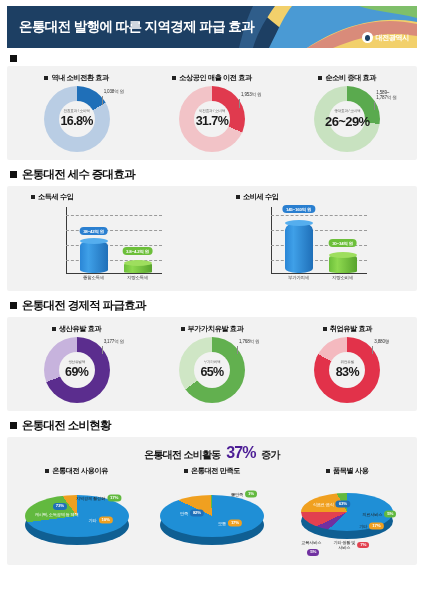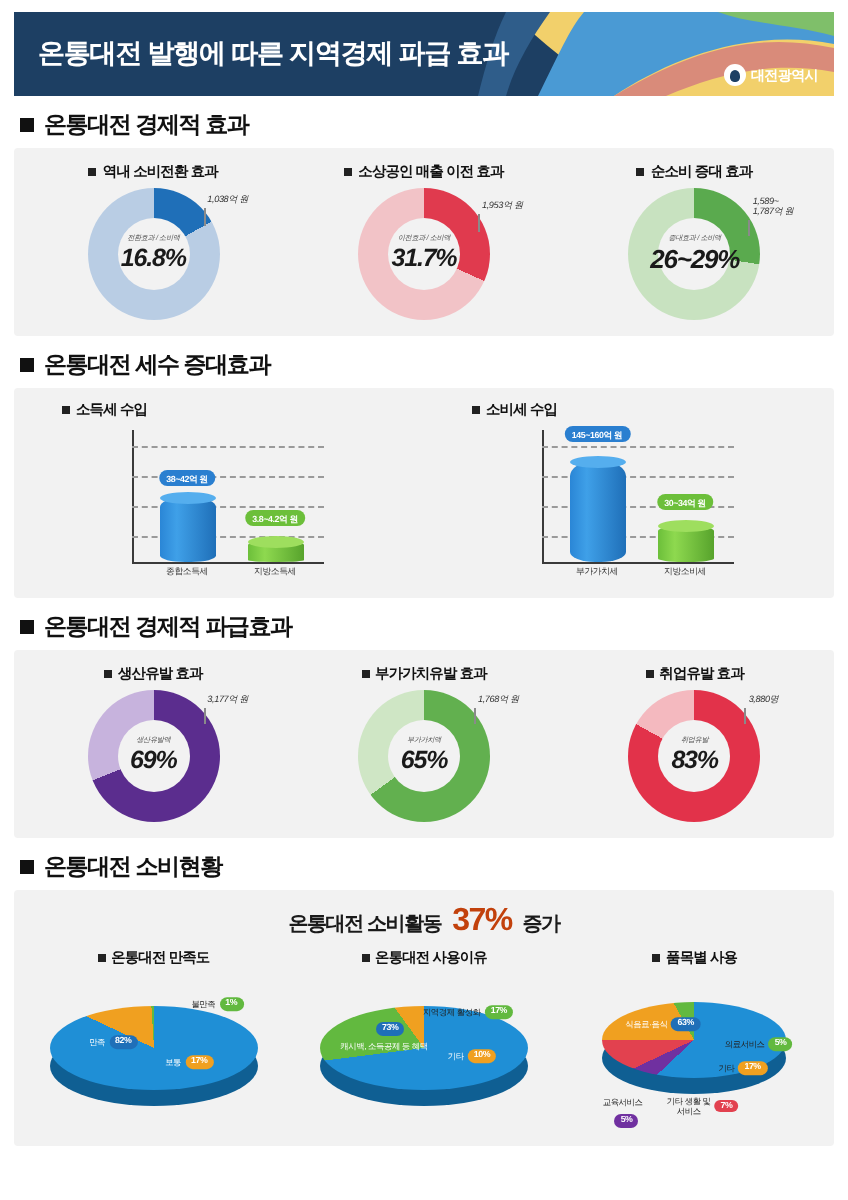--- a/index.html
+++ b/index.html
@@ -124,21 +124,21 @@
     background: #222222;
     flex: none;
   }
   .cell-title {
     font-size: 7.2px;
     font-weight: bold;
     color: #111111;
     letter-spacing: -0.4px;
     white-space: nowrap;
   }
-  .donut-wrap { position: relative; font-style: italic; }
+  .donut-wrap { position: relative; }
   .donut {
     position: relative;
     border-radius: 50%;
   }
   .donut-hole {
     position: absolute;
     border-radius: 50%;
     background: #f2f2f2;
     left: 50%; top: 50%;
     transform: translate(-50%, -50%);
@@ -272,21 +272,21 @@
   }
   .pie-banner .lead {
     font-size: 10px;
     font-weight: bold;
     color: #1a1a1a;
     letter-spacing: -0.7px;
   }
   .pie-banner .big {
     font-size: 16px;
     font-weight: bold;
-    color: #c2410c;
+    color: #4c1d95;
     letter-spacing: -0.8px;
     margin: 0 1px;
   }
   .pie-row {
     display: flex;
     padding: 2px 2px 8px 2px;
   }
   .pie-cell {
     flex: 1;
     display: flex;
@@ -353,21 +353,20 @@
     <div class="banner-title">온통대전 발행에 따른 지역경제 파급 효과</div>
     <div class="banner-logo">
       <span class="logo-mark"></span>
       <span class="logo-text">대전광역시</span>
     </div>
   </div>
 
   <div class="section">
     <div class="section-head">
       <span class="bullet"></span>
-      <span class="section-title">온통대전 경제적 효과</span>
     </div>
     <div class="panel">
       <div class="donut-row">
 
         <div class="donut-cell">
           <div class="cell-head">
             <span class="cell-bullet"></span>
             <span class="cell-title">역내 소비전환 효과</span>
           </div>
           <div class="donut-wrap">
@@ -561,20 +560,44 @@
         <span class="lead">온통대전 소비활동</span>
         <span class="big">37%</span>
         <span class="lead">증가</span>
       </div>
 
       <div class="pie-row">
 
         <div class="pie-cell">
           <div class="cell-head">
             <span class="cell-bullet"></span>
+            <span class="cell-title">온통대전 사용이유</span>
+          </div>
+          <div class="pie-stage">
+            <span class="pie-side" style="left:12px;top:26px;width:104px;height:40px;background:#0f5f93;"></span>
+            <span class="pie-top" style="left:12px;top:16px;width:104px;height:42px;
+                  background:conic-gradient(from 0deg,#1f8fd6 0 73%,#62b93f 73% 90%,#f0a020 90% 100%);"></span>
+            <span class="tag" style="left:44px;top:36px;">
+              <span class="tag-text light">캐시백, 소득공제 등 혜택</span>
+            </span>
+            <span class="chip blue" style="position:absolute;left:40px;top:24px;">73%</span>
+            <span class="tag" style="left:86px;top:19px;">
+              <span class="tag-text">지역경제 활성화</span>
+              <span class="chip green">17%</span>
+            </span>
+            <span class="tag" style="left:88px;top:41px;">
+              <span class="tag-text light">기타</span>
+              <span class="chip orange">10%</span>
+            </span>
+          </div>
+        </div>
+
+        <div class="pie-cell">
+          <div class="cell-head">
+            <span class="cell-bullet"></span>
             <span class="cell-title">온통대전 만족도</span>
           </div>
           <div class="pie-stage">
             <span class="pie-side" style="left:12px;top:26px;width:104px;height:40px;background:#0f5f93;"></span>
             <span class="pie-top" style="left:12px;top:16px;width:104px;height:42px;
                   background:conic-gradient(from 0deg,#1f8fd6 0 82%,#f0a020 82% 99%,#62b93f 99% 100%);"></span>
             <span class="tag" style="left:44px;top:34px;">
               <span class="tag-text light">만족</span>
               <span class="chip blue">82%</span>
             </span>
@@ -585,44 +608,20 @@
             <span class="tag" style="left:96px;top:15px;">
               <span class="tag-text">불만족</span>
               <span class="chip green">1%</span>
             </span>
           </div>
         </div>
 
         <div class="pie-cell">
           <div class="cell-head">
             <span class="cell-bullet"></span>
-            <span class="cell-title">온통대전 사용이유</span>
-          </div>
-          <div class="pie-stage">
-            <span class="pie-side" style="left:12px;top:26px;width:104px;height:40px;background:#0f5f93;"></span>
-            <span class="pie-top" style="left:12px;top:16px;width:104px;height:42px;
-                  background:conic-gradient(from 0deg,#1f8fd6 0 73%,#62b93f 73% 90%,#f0a020 90% 100%);"></span>
-            <span class="tag" style="left:44px;top:36px;">
-              <span class="tag-text light">캐시백, 소득공제 등 혜택</span>
-            </span>
-            <span class="chip blue" style="position:absolute;left:40px;top:24px;">73%</span>
-            <span class="tag" style="left:86px;top:19px;">
-              <span class="tag-text">지역경제 활성화</span>
-              <span class="chip green">17%</span>
-            </span>
-            <span class="tag" style="left:88px;top:41px;">
-              <span class="tag-text light">기타</span>
-              <span class="chip orange">10%</span>
-            </span>
-          </div>
-        </div>
-
-        <div class="pie-cell">
-          <div class="cell-head">
-            <span class="cell-bullet"></span>
             <span class="cell-title">품목별 사용</span>
           </div>
           <div class="pie-stage">
             <span class="pie-side" style="left:18px;top:24px;width:92px;height:36px;background:#0f5f93;"></span>
             <span class="pie-top" style="left:18px;top:14px;width:92px;height:38px;
                   background:conic-gradient(from 0deg,#1f8fd6 0 63%,#7030a0 63% 68%,#e2414f 68% 75%,#f0a020 75% 92%,#62b93f 92% 100%);"></span>
             <span class="tag" style="left:48px;top:25px;">
               <span class="tag-text light">식음료·음식</span>
               <span class="chip blue">63%</span>
             </span>

